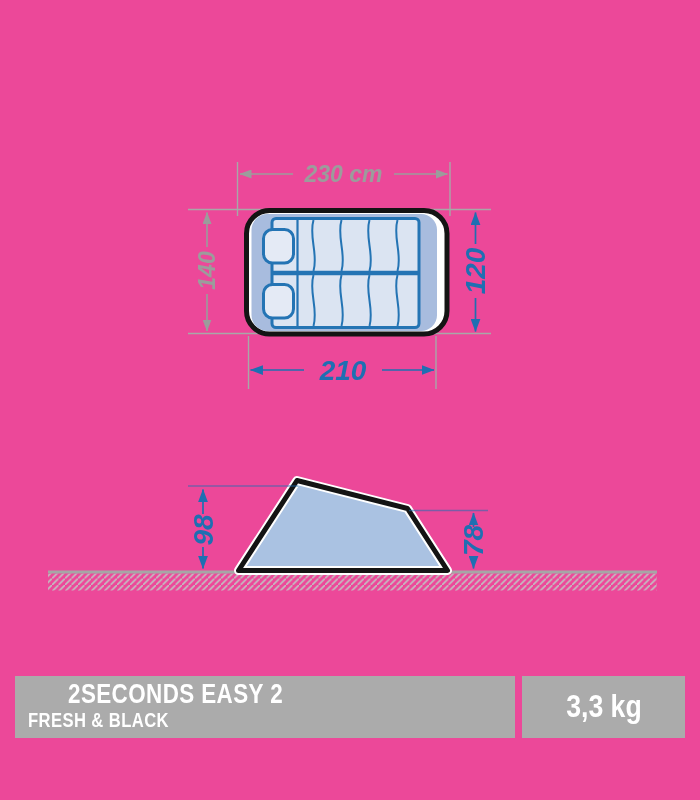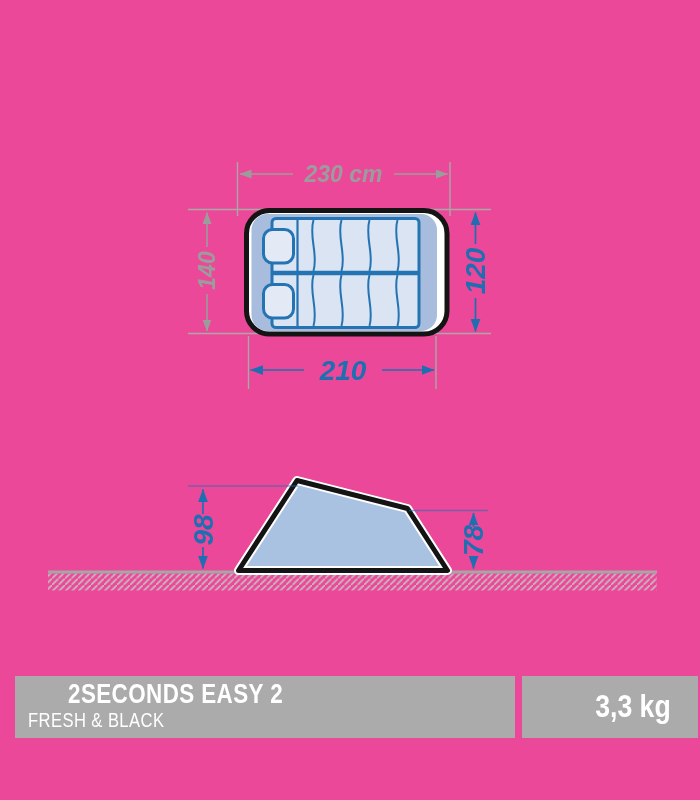--- a/index.html
+++ b/index.html
@@ -37,23 +37,23 @@
   .pillow{fill:var(--pillow-fill);stroke:var(--mat-stroke);stroke-width:3;}
   .matline{stroke:var(--mat-stroke);fill:none;}
   .side-fill-poly{fill:var(--side-fill);stroke:#ffffff;stroke-width:9;stroke-linejoin:round;}
   .side-outline-poly{fill:none;stroke:var(--outline-black);stroke-width:5;stroke-linejoin:round;}
   .groundline{stroke:var(--ground-gray);stroke-width:3;}
   .hatchline{stroke:var(--hatch-gray);stroke-width:1.6;}
 
   
   .banner-main{position:absolute;left:15px;top:676px;width:500px;height:62px;background:var(--banner-bg);}
   .banner-title{position:absolute;left:13px;top:6px;color:var(--banner-text);font-size:27px;font-weight:700;line-height:24px;white-space:nowrap;margin-left:40px;}
-  .banner-sub{position:absolute;left:13px;top:33px;color:var(--banner-text);font-size:20px;font-weight:400;line-height:22px;white-space:nowrap;}
+  .banner-sub{position:absolute;left:13px;top:33px;color:var(--banner-text);font-size:20px;font-weight:700;line-height:22px;white-space:nowrap;}
   .squeeze{display:inline-block;transform:scaleX(0.83);transform-origin:left center;letter-spacing:0.5px;}
-  .banner-weight{position:absolute;left:522px;top:676px;width:130px;height:62px;background:var(--banner-bg);display:flex;align-items:center;justify-content:center;color:var(--banner-text);font-size:31px;font-weight:700;padding-left:46px;}
+  .banner-weight{position:absolute;left:522px;top:676px;width:163px;height:62px;background:var(--banner-bg);display:flex;align-items:center;justify-content:center;color:var(--banner-text);font-size:31px;font-weight:700;}
   .squeeze-c{display:inline-block;transform:scaleX(0.86);transform-origin:center center;}
 </style>
 </head>
 <body>
 
 <div class="page">
 
   <svg class="diagram" width="700" height="670" viewBox="0 0 700 670">
     <defs>
       <marker id="arrG" viewBox="0 0 12 9" refX="11.5" refY="4.5" markerWidth="12" markerHeight="9" markerUnits="userSpaceOnUse" orient="auto">

